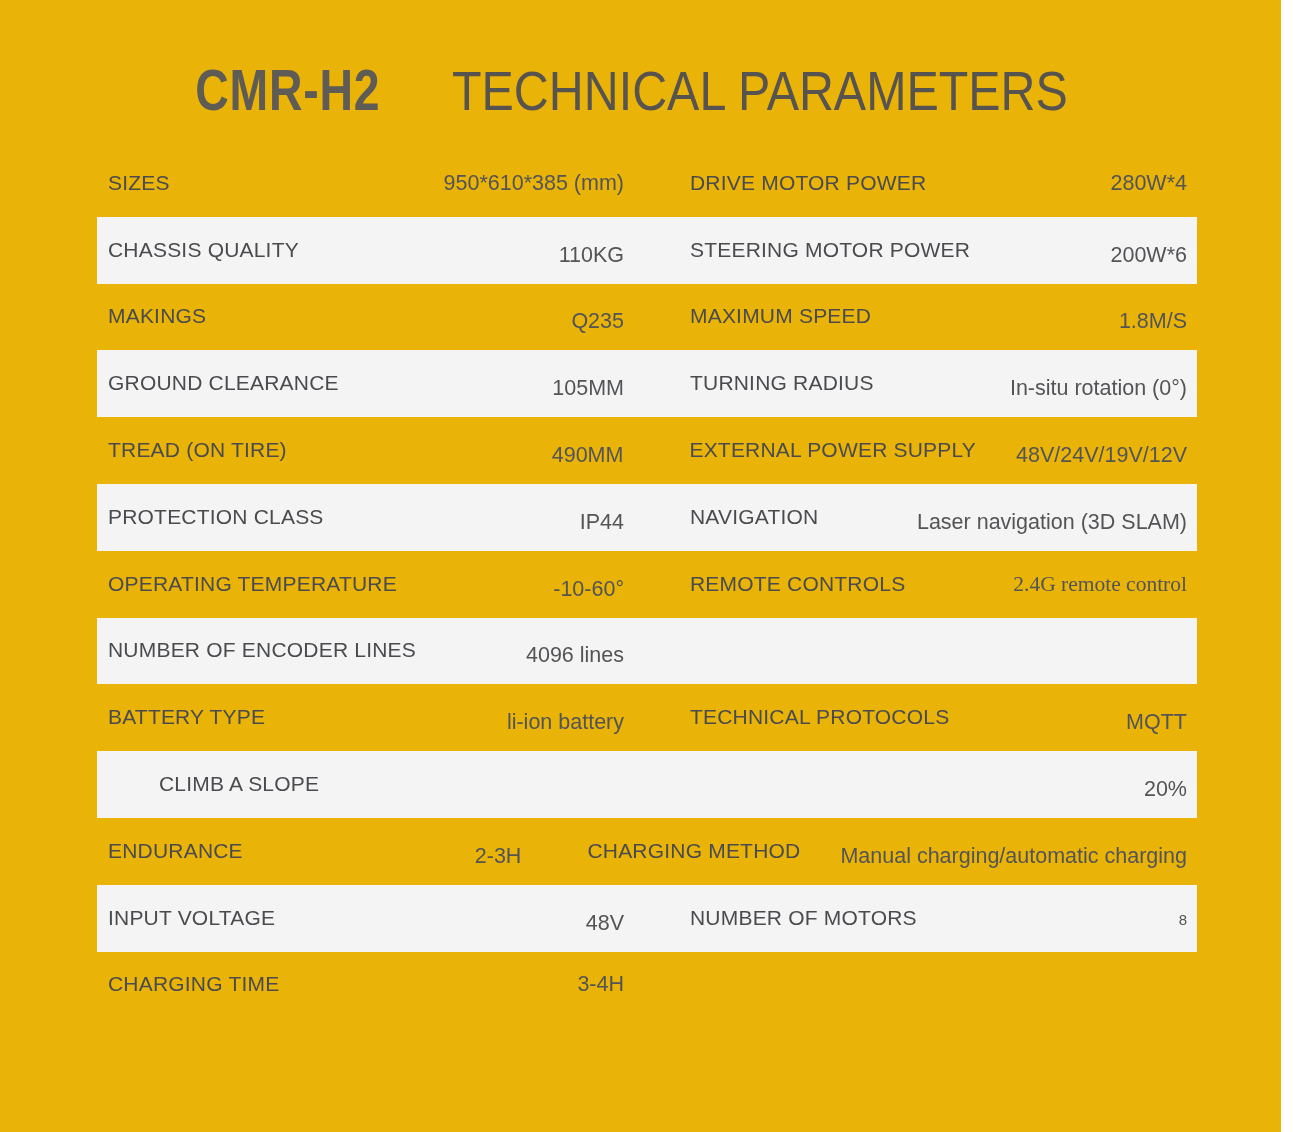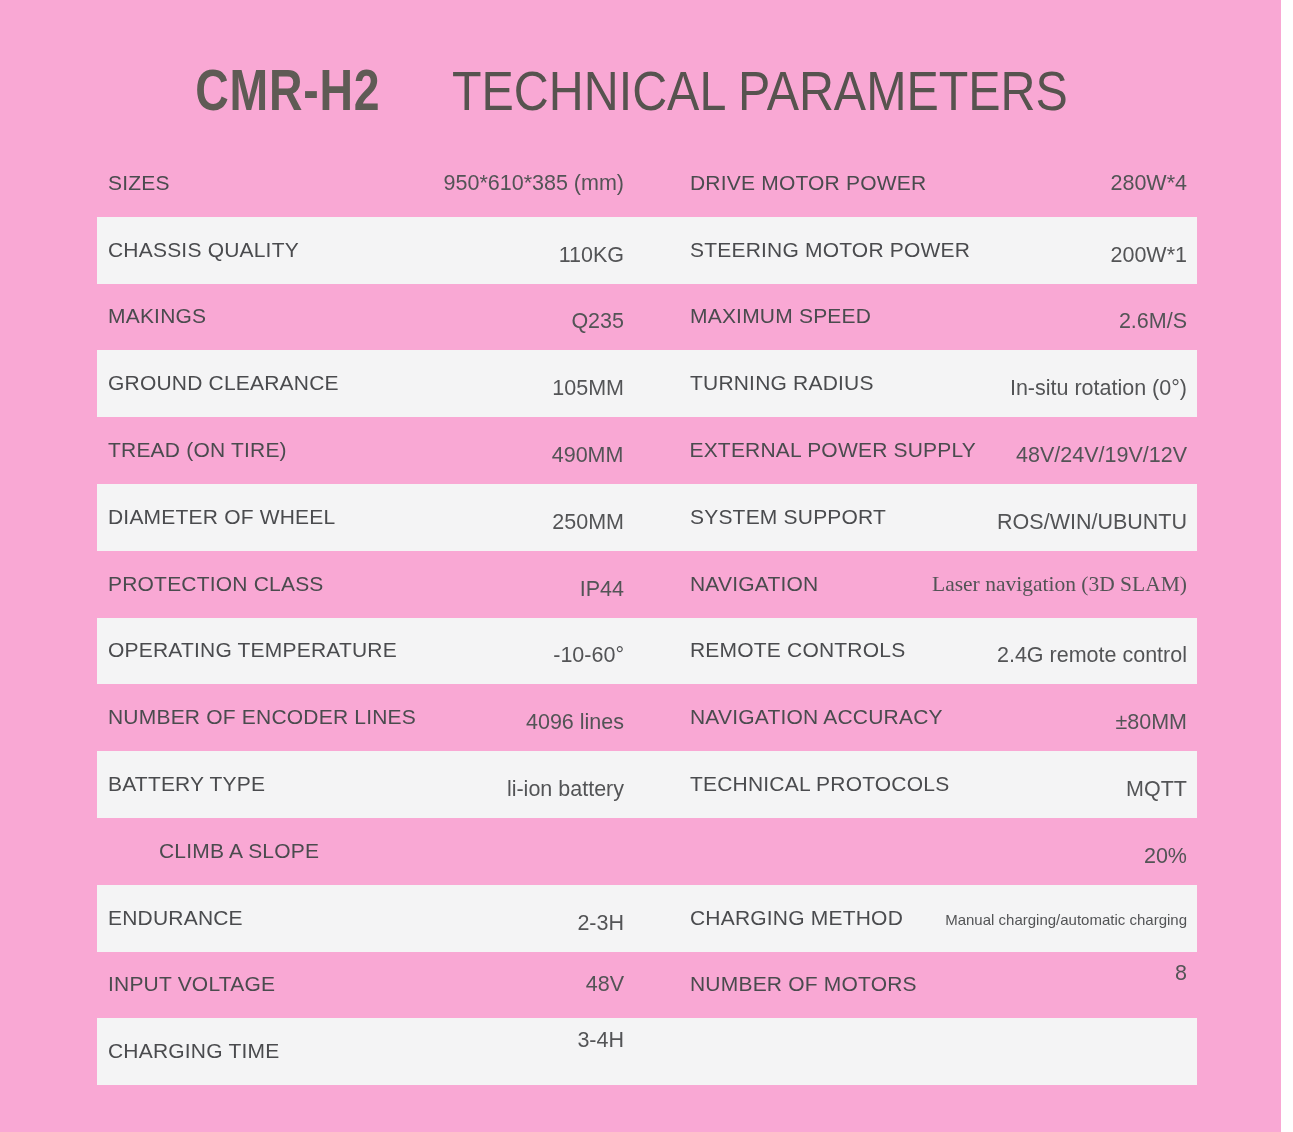--- a/index.html
+++ b/index.html
@@ -4,21 +4,21 @@
 <style>
   html, body {
     margin: 0;
     padding: 0;
     background: #ffffff;
   }
   .page {
     position: relative;
     width: 1281px;
     height: 1132px;
-    background: #f9a8d4;
+    background: #eab308;
     overflow: hidden;
     font-family: "Liberation Sans", sans-serif;
   }
   .title-bar {
     position: absolute;
     top: 56px;
     left: 0;
     width: 100%;
     text-align: center;
     white-space: nowrap;
@@ -117,32 +117,32 @@
         </div>
       </div>
       <div class="row">
         <div class="half half-left">
           <span class="label">CHASSIS QUALITY</span>
           <span class="value">110KG</span>
         </div>
         <div class="gap"></div>
         <div class="half half-right">
           <span class="label">STEERING MOTOR POWER</span>
-          <span class="value">200W*1</span>
+          <span class="value">200W*6</span>
         </div>
       </div>
       <div class="row">
         <div class="half half-left">
           <span class="label">MAKINGS</span>
           <span class="value">Q235</span>
         </div>
         <div class="gap"></div>
         <div class="half half-right">
           <span class="label">MAXIMUM SPEED</span>
-          <span class="value">2.6M/S</span>
+          <span class="value">1.8M/S</span>
         </div>
       </div>
       <div class="row">
         <div class="half half-left">
           <span class="label">GROUND CLEARANCE</span>
           <span class="value">105MM</span>
         </div>
         <div class="gap"></div>
         <div class="half half-right">
           <span class="label">TURNING RADIUS</span>
@@ -155,31 +155,20 @@
           <span class="value">490MM</span>
         </div>
         <div class="gap"></div>
         <div class="half half-right">
           <span class="label">EXTERNAL POWER SUPPLY</span>
           <span class="value">48V/24V/19V/12V</span>
         </div>
       </div>
       <div class="row">
         <div class="half half-left">
-          <span class="label">DIAMETER OF WHEEL</span>
-          <span class="value">250MM</span>
-        </div>
-        <div class="gap"></div>
-        <div class="half half-right">
-          <span class="label">SYSTEM SUPPORT</span>
-          <span class="value">ROS/WIN/UBUNTU</span>
-        </div>
-      </div>
-      <div class="row">
-        <div class="half half-left">
           <span class="label">PROTECTION CLASS</span>
           <span class="value">IP44</span>
         </div>
         <div class="gap"></div>
         <div class="half half-right">
           <span class="label">NAVIGATION</span>
           <span class="value">Laser navigation (3D SLAM)</span>
         </div>
       </div>
       <div class="row">
@@ -192,24 +181,20 @@
           <span class="label">REMOTE CONTROLS</span>
           <span class="value">2.4G remote control</span>
         </div>
       </div>
       <div class="row">
         <div class="half half-left">
           <span class="label">NUMBER OF ENCODER LINES</span>
           <span class="value">4096 lines</span>
         </div>
         <div class="gap"></div>
-        <div class="half half-right">
-          <span class="label">NAVIGATION ACCURACY</span>
-          <span class="value">±80MM</span>
-        </div>
       </div>
       <div class="row">
         <div class="half half-left">
           <span class="label">BATTERY TYPE</span>
           <span class="value">li-ion battery</span>
         </div>
         <div class="gap"></div>
         <div class="half half-right">
           <span class="label">TECHNICAL PROTOCOLS</span>
           <span class="value">MQTT</span>

